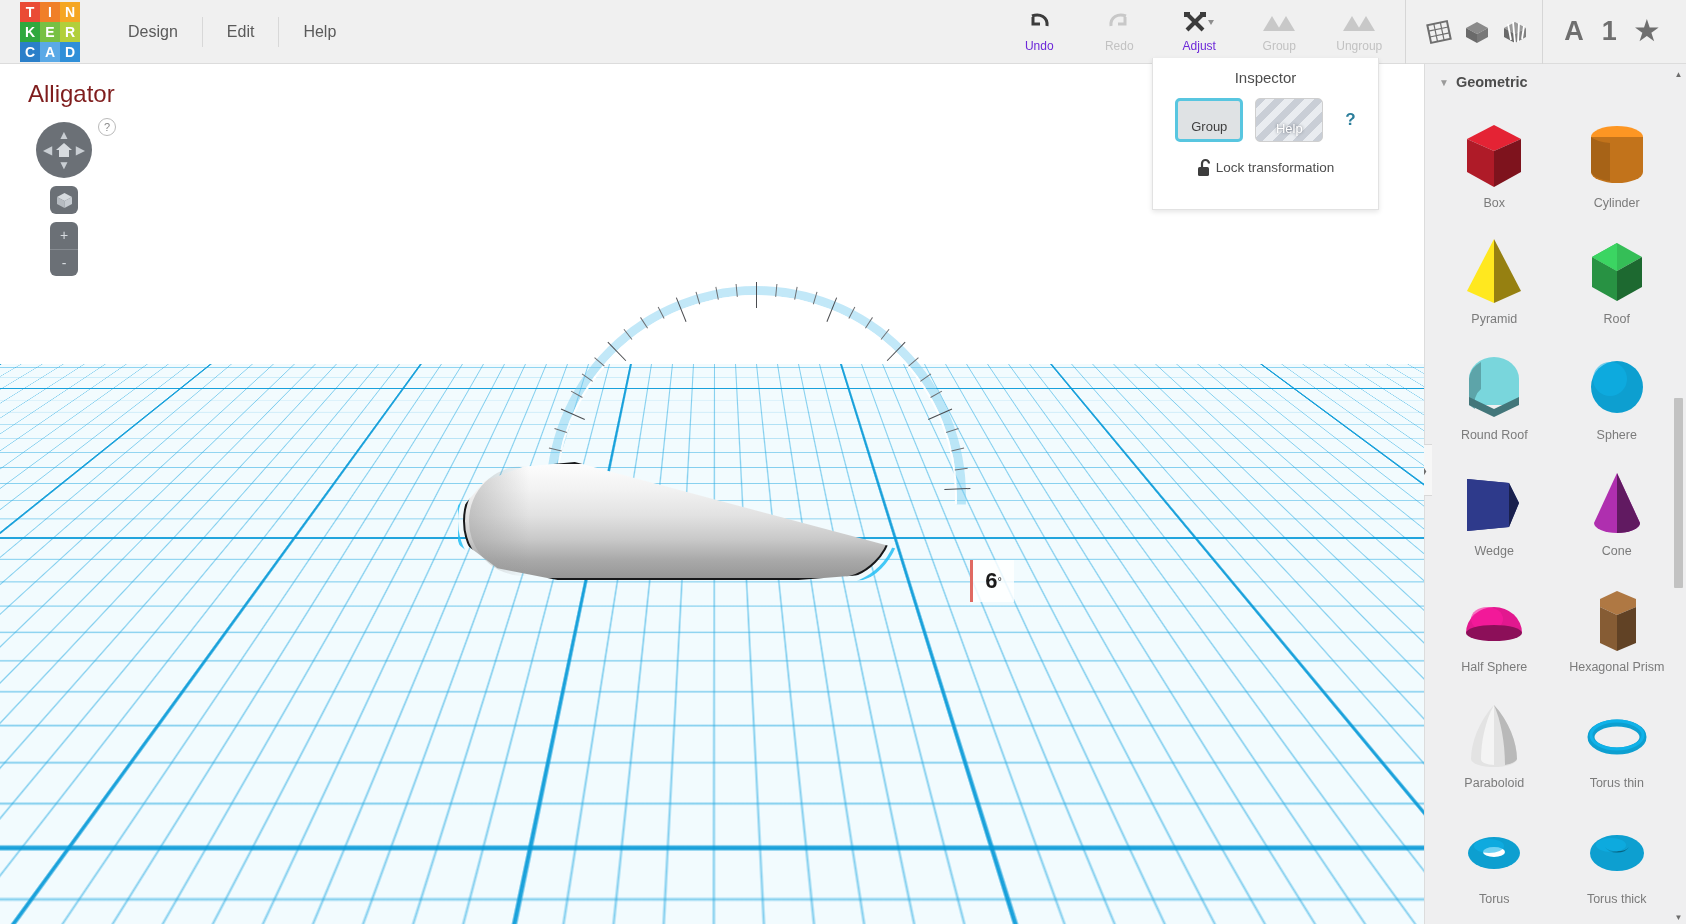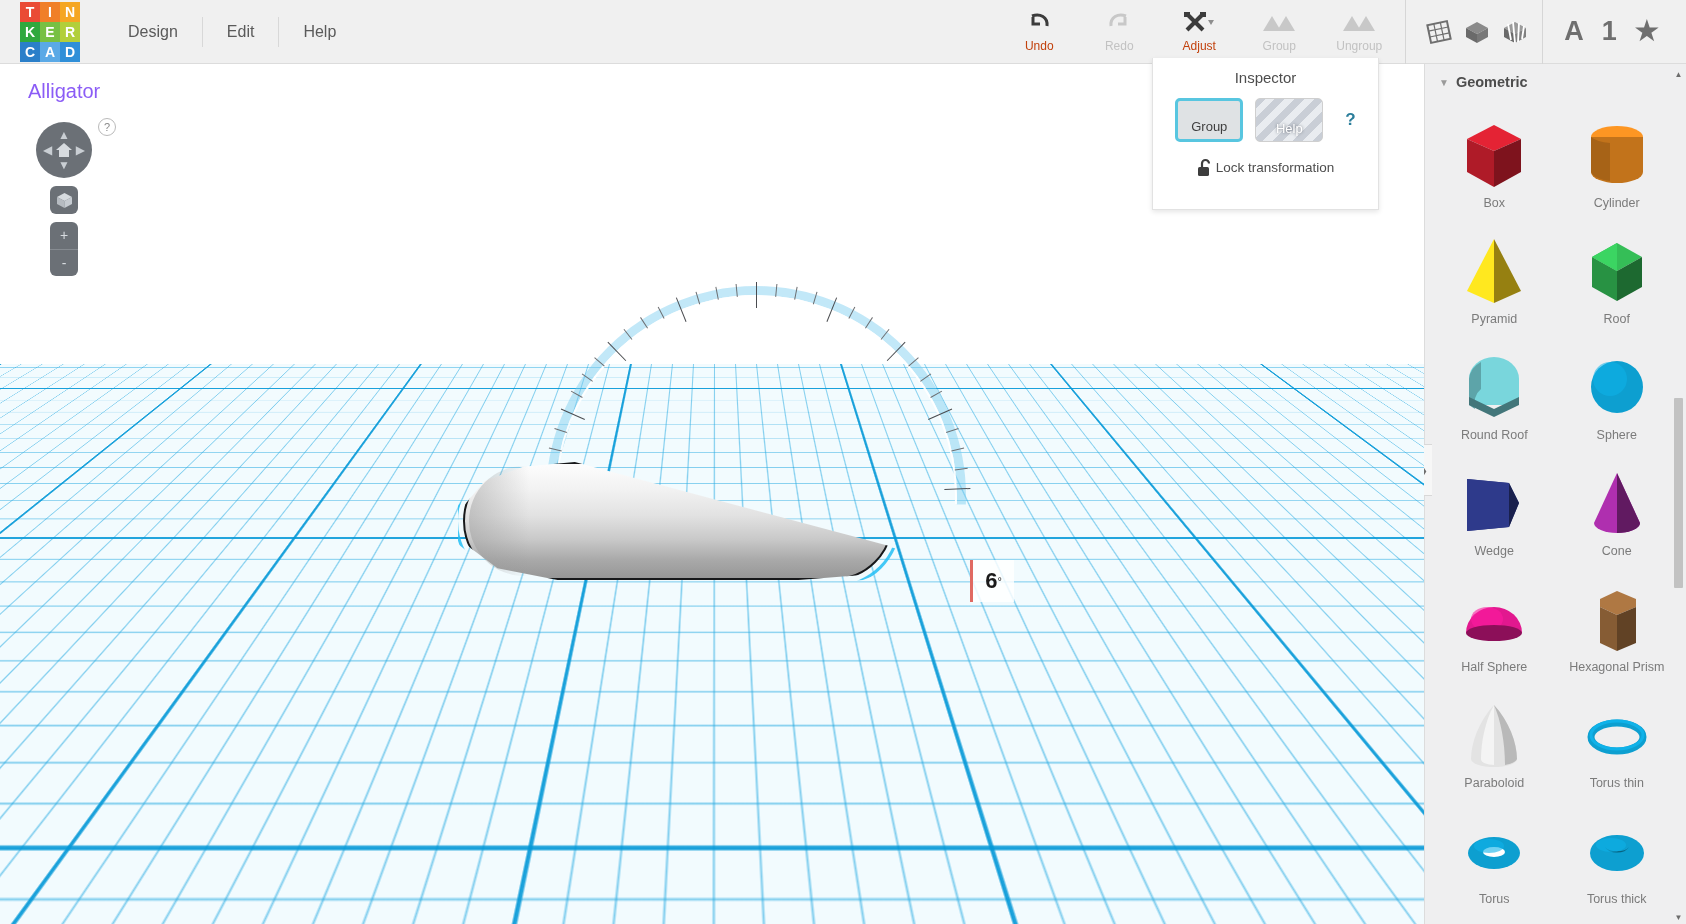--- a/index.html
+++ b/index.html
@@ -30,21 +30,21 @@
   #menus { display: flex; align-items: center; margin-left: 24px; height: 64px; }
   .menu-item { padding: 0 24px; height: 30px; line-height: 30px;
                font-size: 16px; color: #5a5a5a; cursor: pointer;
                border-right: 1px solid #d8d8d8; }
   .menu-item.last { border-right: none; }
 
   
   #tools { display: flex; align-items: flex-end; margin-left: auto; height: 64px; }
   .tool { width: 80px; height: 64px; display: flex; flex-direction: column;
           align-items: center; justify-content: center; gap: 3px; cursor: pointer; }
-  .tool .tlabel { font-size: 12px; color: #c2410c; }
+  .tool .tlabel { font-size: 12px; color: #6d28d9; }
   .tool.disabled .tlabel { color: #c2c2c2; }
   .tool .ticon { height: 26px; display: flex; align-items: center; justify-content: center; }
 
   #rightTools { display: flex; align-items: center; height: 64px;
                 margin-left: 6px; padding-left: 14px;
                 border-left: 1px solid #d6d6d6; }
   .rtool { width: 38px; height: 44px; display: flex; align-items: center;
            justify-content: center; cursor: pointer; }
   #favWrap { display: flex; align-items: center; height: 64px;
              margin-left: 8px; padding-left: 12px; padding-right: 18px;
@@ -80,21 +80,21 @@
     transform-origin: 50% 0%;
   }
   #horizonFade {
     position: absolute; left: 0; top: 300px; width: 1424px; height: 130px;
     background: linear-gradient(to bottom, #ffffff 0%, #ffffff 35%, rgba(255,255,255,0) 100%);
     pointer-events: none;
   }
 
   
   #projTitle { position: absolute; left: 28px; top: 16px;
-               font-size: 20px; color: #8b5cf6; font-weight: normal; text-align: center; }
+               font-size: 24px; color: #7f1d1d; font-weight: normal; text-align: center; }
 
   
   #navWidget { position: absolute; left: 36px; top: 58px; width: 56px; height: 56px;
                border-radius: 50%; background: #6b7076; }
   #navWidget .arr { position: absolute; color: #c9ced3; font-size: 12px; line-height: 1; }
   #navWidget .up { left: 50%; top: 7px; transform: translateX(-50%); }
   #navWidget .dn { left: 50%; bottom: 7px; transform: translateX(-50%); }
   #navWidget .lf { left: 7px; top: 50%; transform: translateY(-50%); }
   #navWidget .rt { right: 7px; top: 50%; transform: translateY(-50%); }
   #navWidget .homeBtn { position: absolute; left: 50%; top: 50%;

